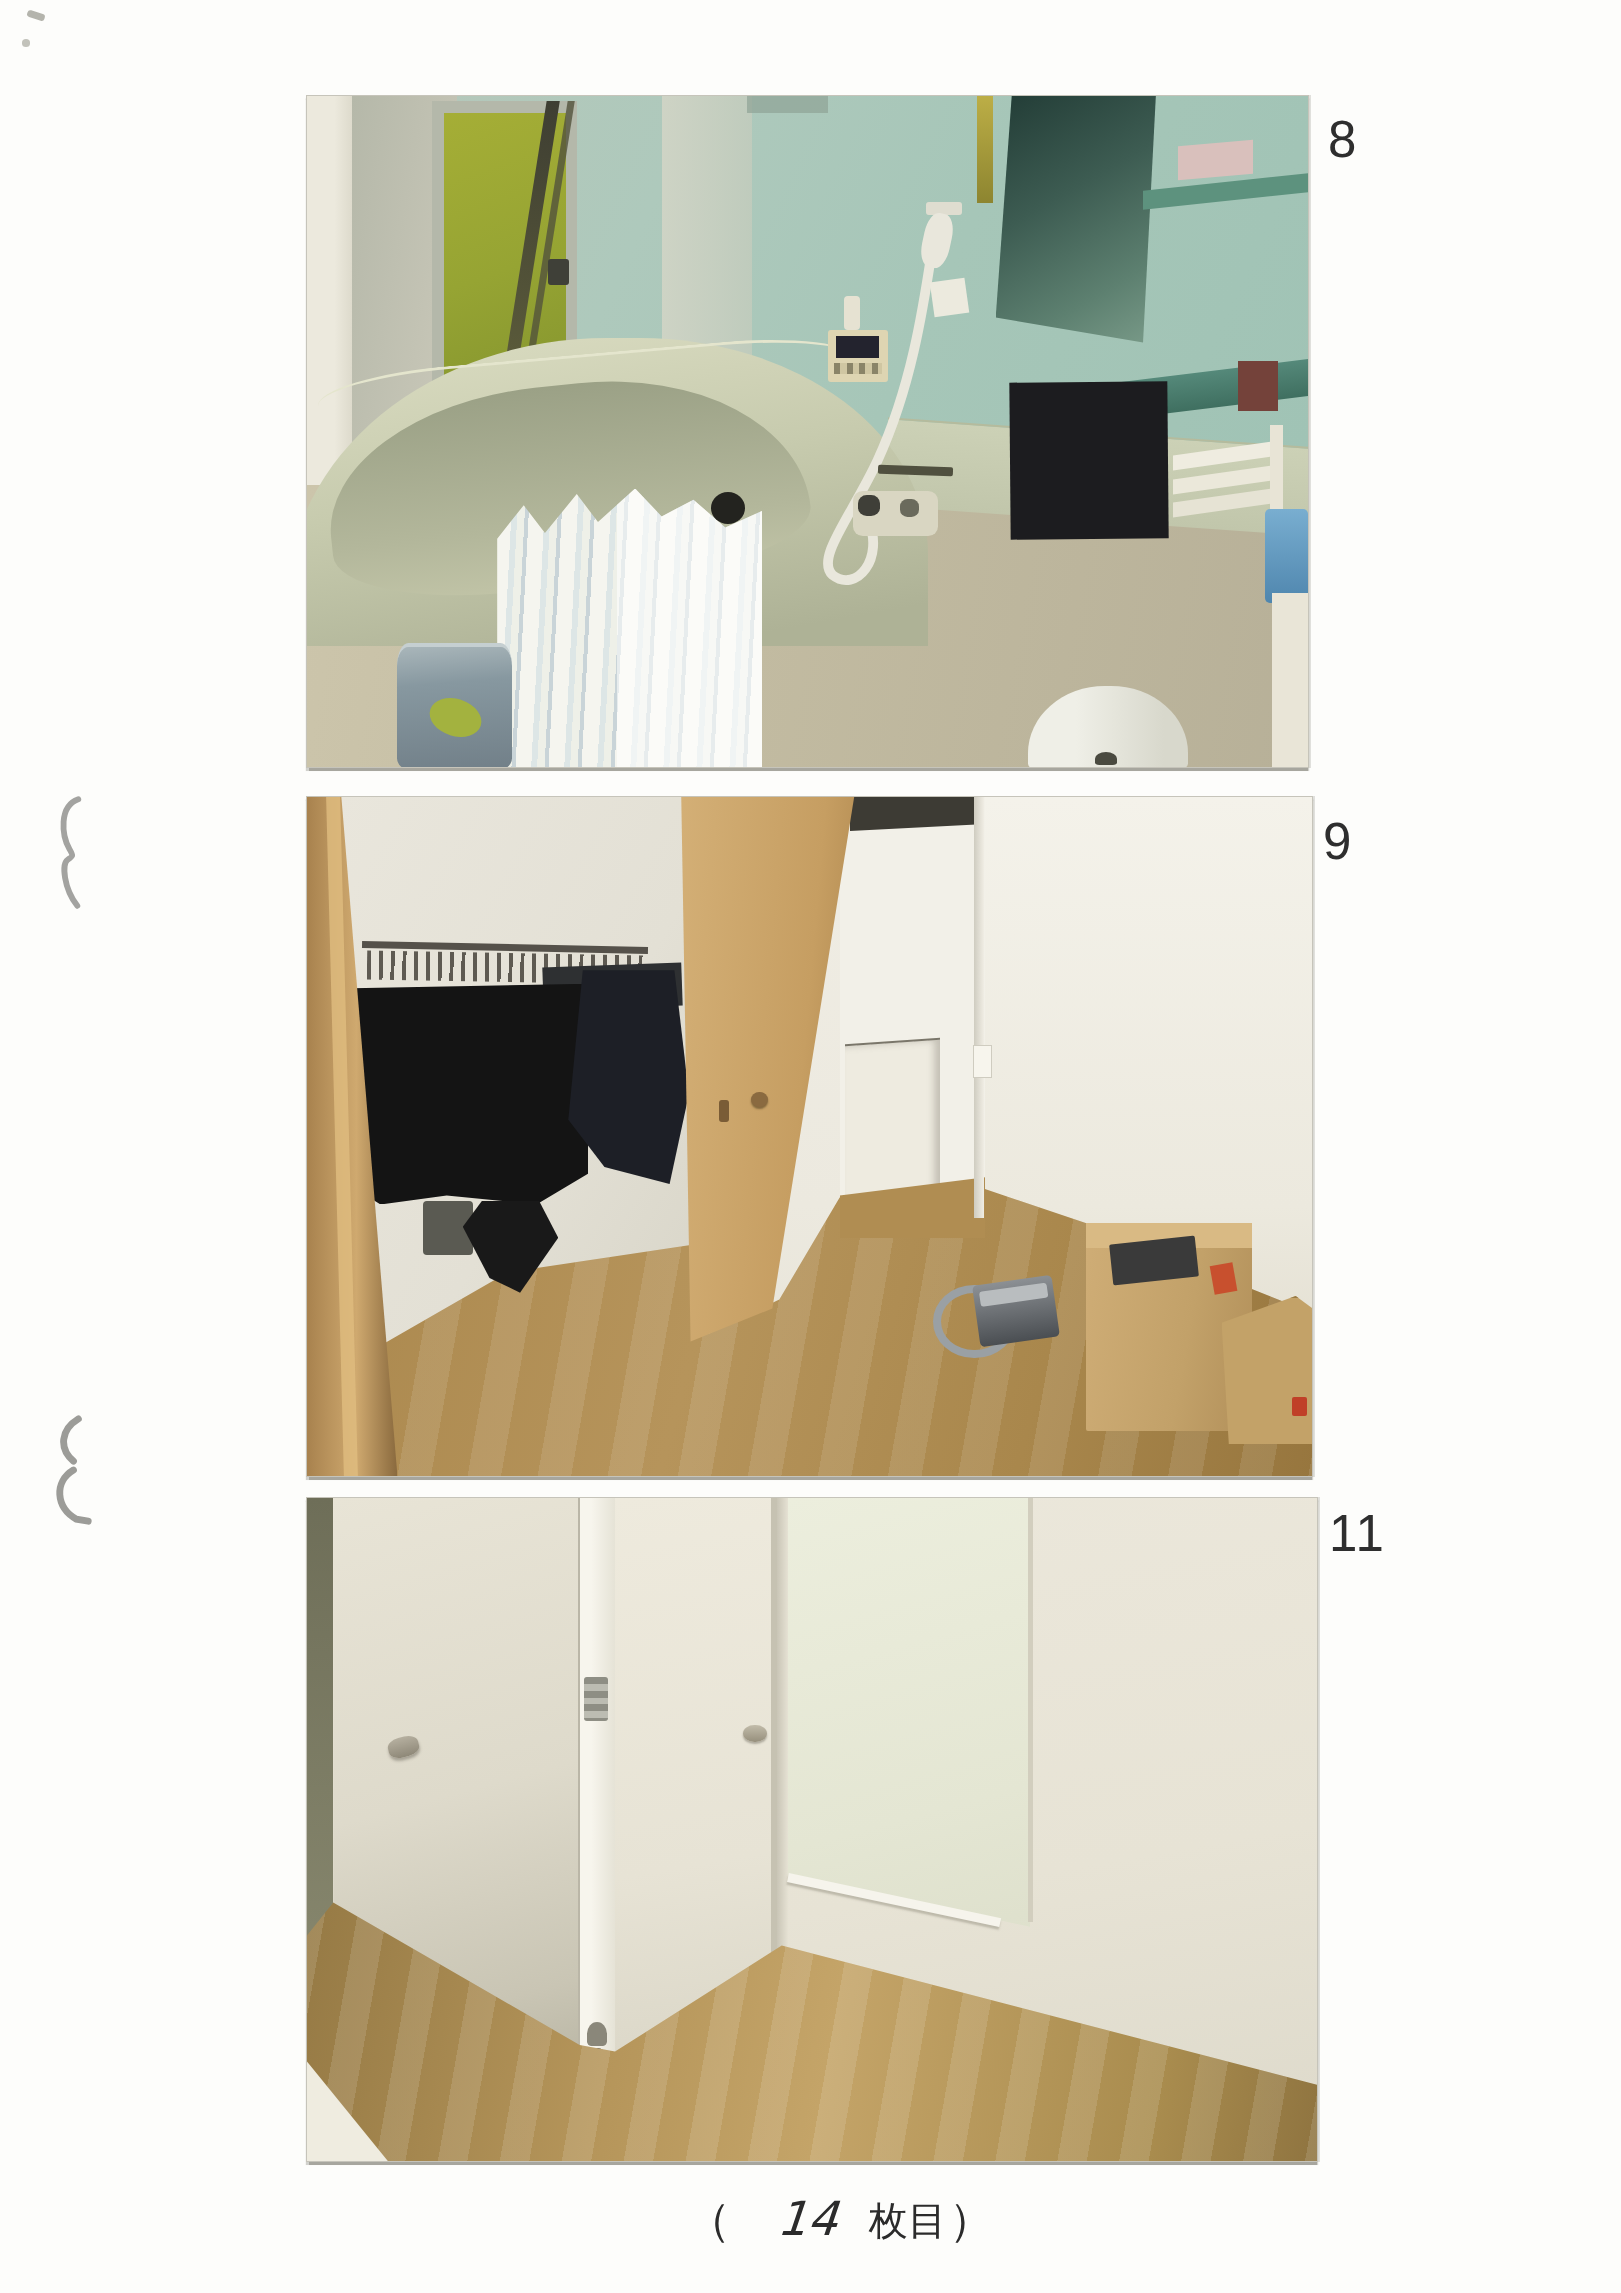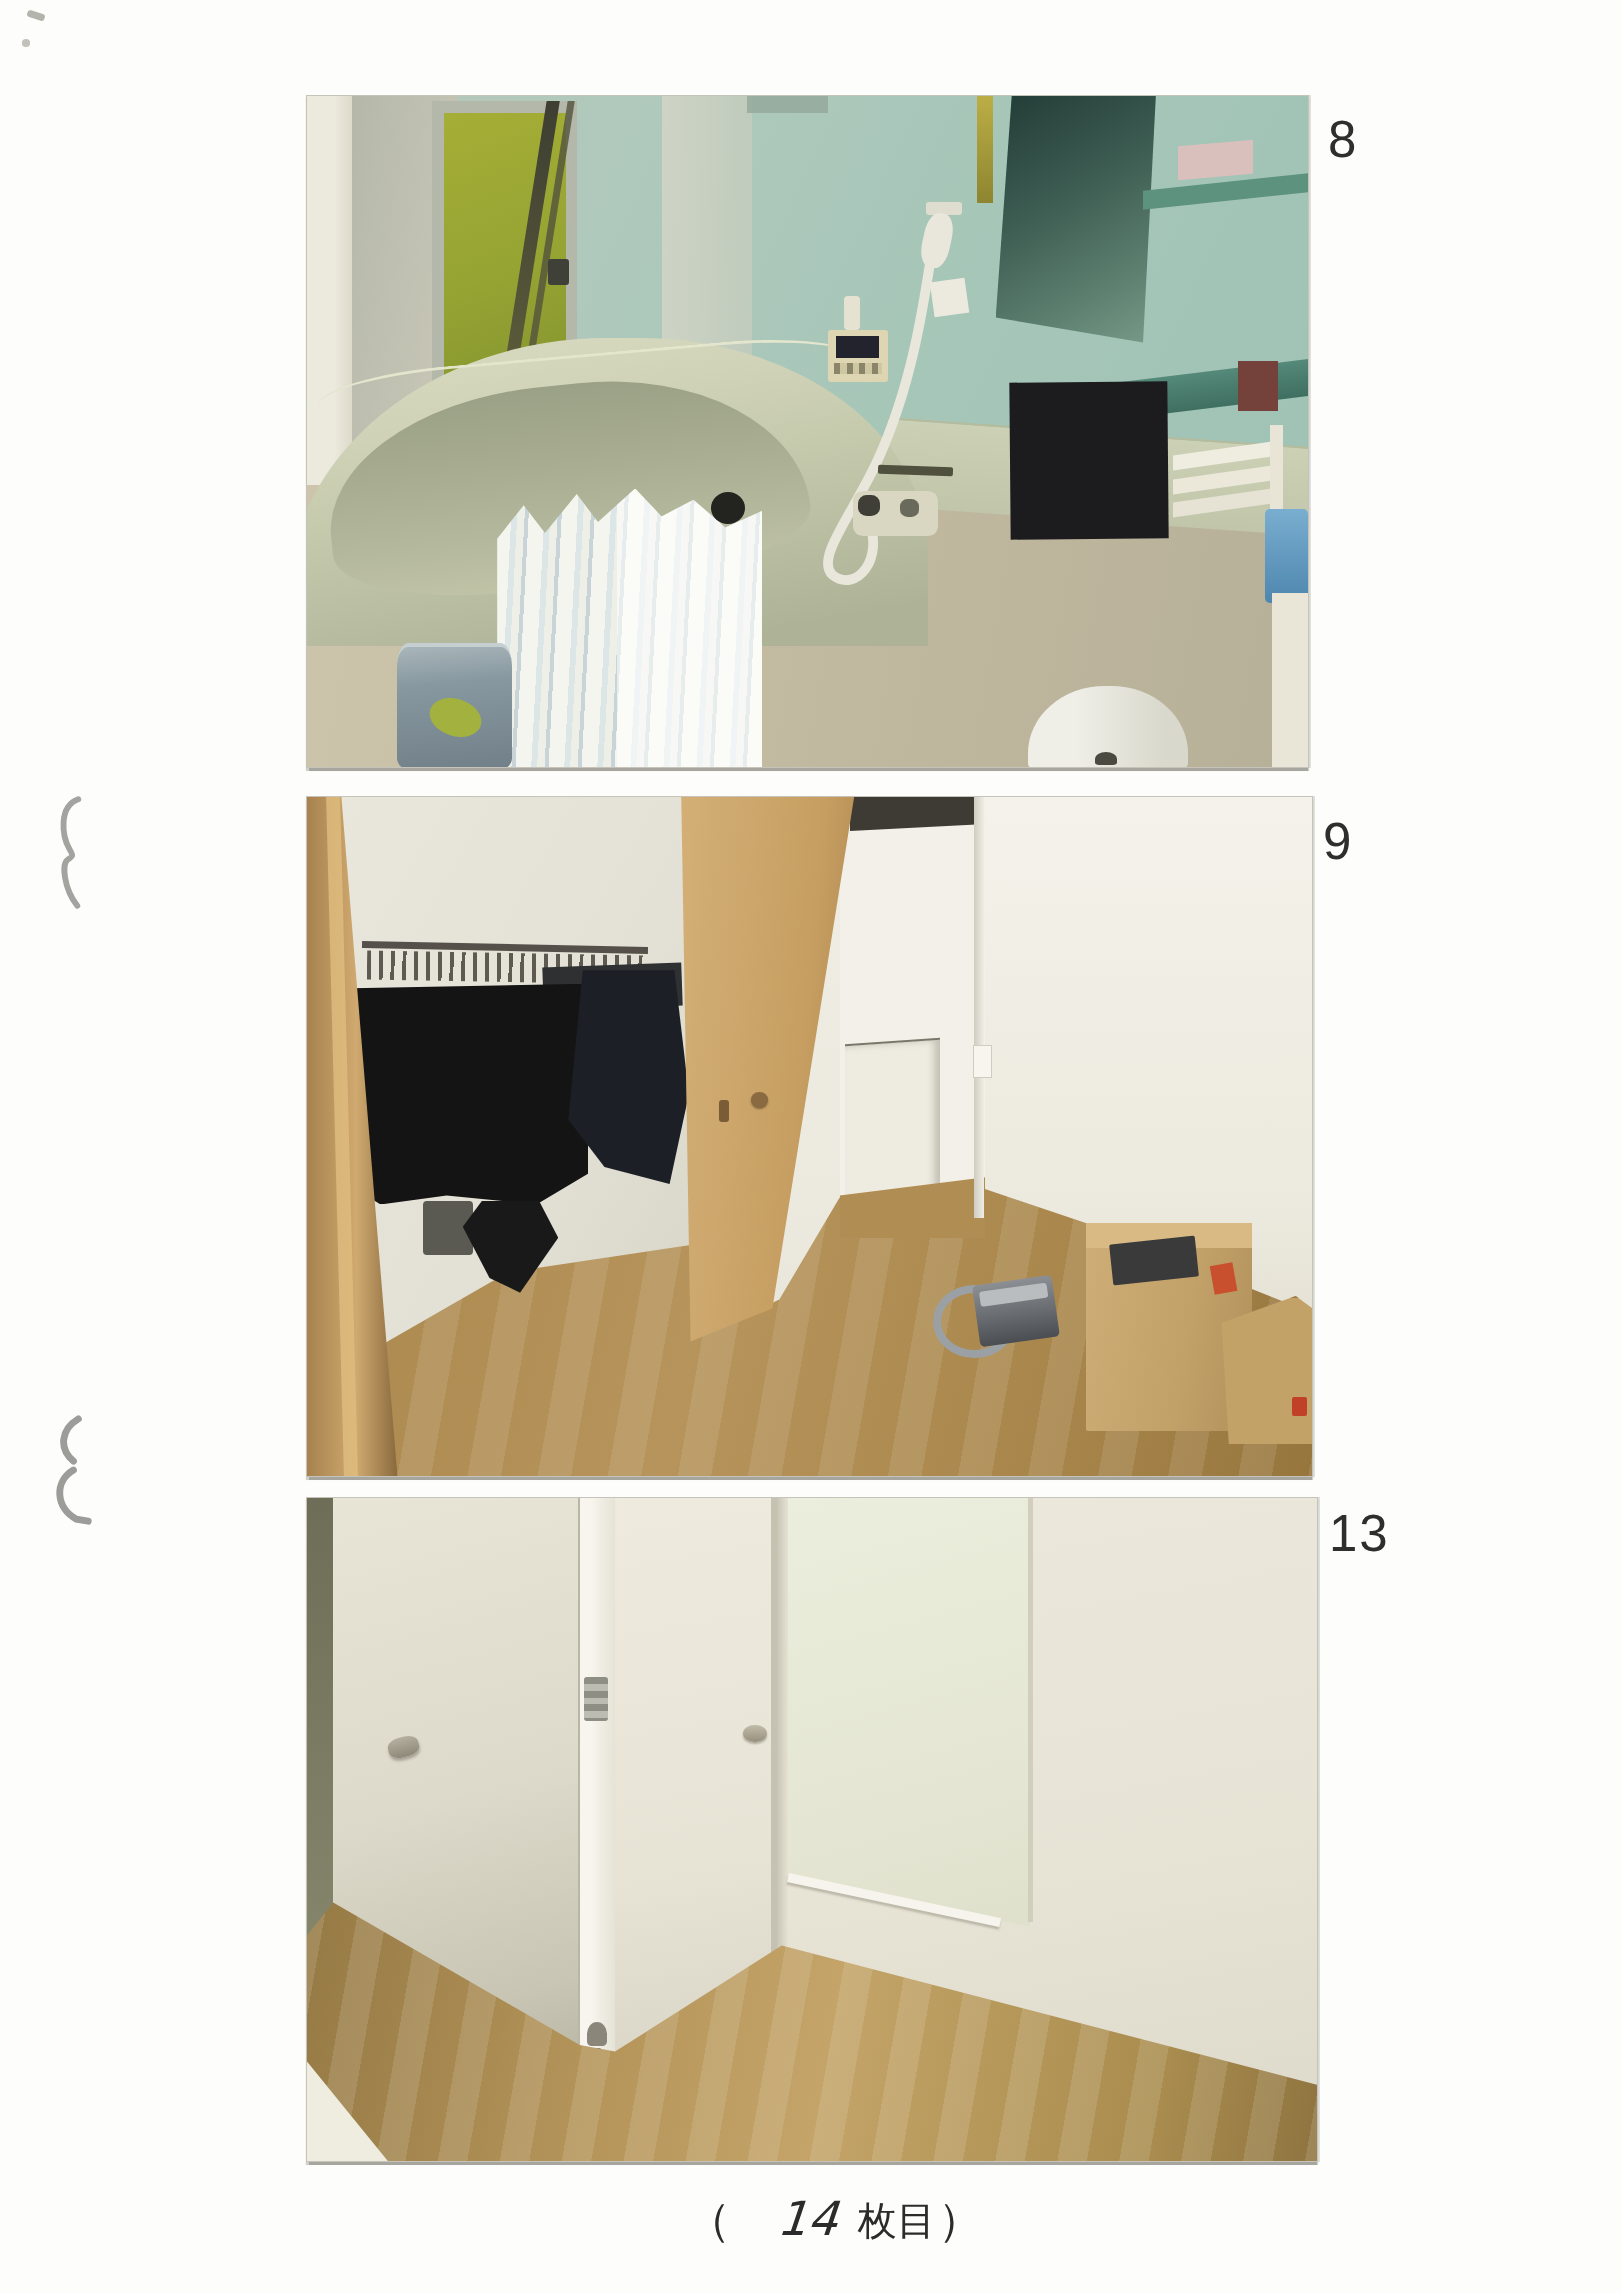--- a/index.html
+++ b/index.html
@@ -16,21 +16,21 @@
   #photo9{left:306px;top:796px;width:1005px;height:679px;
           background:linear-gradient(180deg,#f0ede4 0%,#ece9df 60%,#e6e2d6 100%);}
   
   #photo10{left:306px;top:1497px;width:1010px;height:663px;
            background:linear-gradient(170deg,#ece8dc 0%,#e7e3d5 60%,#ddd9ca 100%);}
   .caption{position:absolute;left:686px;top:2194px;width:333px;height:63px;
            display:flex;align-items:flex-start;color:#2b2b2b;}
   .caption .paren-open{font-size:45px;line-height:51px;}
   .caption .hand-number{font-size:47px;line-height:49px;margin-left:51px;
            font-family:"DejaVu Sans",sans-serif;font-style:italic;transform:skewX(-8deg);}
-  .caption .kanji{font-size:39px;line-height:53px;margin-left:16px;}
+  .caption .kanji{font-size:39px;line-height:53px;margin-left:27px;}
   .caption .paren-close{font-size:45px;line-height:51px;margin-left:2px;}
 </style>
 </head>
 <body>
 
 <div class="page">
 
   <div class="abs" style="left:27.4px;top:11.8px;width:17.6px;height:6.9px;background:#b4b4ac;transform:rotate(18deg);border-radius:2.9px;"></div>
   <div class="abs" style="left:21.6px;top:39px;width:8.8px;height:7.8px;background:#c2c2ba;border-radius:50%;"></div>
 
@@ -206,21 +206,21 @@
     <div class="abs" style="left:47.6%;top:56.6%;width:21.5%;height:1.3%;background:#f6f4ec;box-shadow:0 2.9px 2px rgba(150,146,130,.5);transform:rotate(12deg);transform-origin:left center;"></div>
 
     <div class="abs" style="left:0;top:0;width:100%;height:100%;
          clip-path:polygon(0 100%,0 66%,2.6% 61%,27% 82.5%,30.5% 83.5%,47% 67.5%,100% 88.5%,100% 100%);
          background:linear-gradient(100deg,#8f7440 0%,#b5955a 35%,#c4a468 55%,#a98c4e 85%,#8f7440 100%);">
       <div class="abs" style="left:0;top:0;width:100%;height:100%;background:repeating-linear-gradient(100deg,rgba(255,255,255,.12) 0 29px,rgba(0,0,0,0) 29px 61px);"></div>
     </div>
 
     <div class="abs" style="left:0;top:0;width:100%;height:100%;clip-path:polygon(0 85%,8% 100%,0 100%);background:#efece0;"></div>
   </div>
-  <div class="num-label" style="left:1329px;top:1504px;">13</div>
+  <div class="num-label" style="left:1329px;top:1504px;">11</div>
 
   <svg class="abs" style="left:47px;top:794px;" width="43" height="120" viewBox="0 0 44 122">
     <path d="M32 5 C 12 12, 15 42, 23 56 C 27 63, 27 63, 21 67 C 15 71, 17 96, 31 114" stroke="#a3a3a0" fill="none" stroke-width="6" stroke-linecap="round"></path>
   </svg>
   <svg class="abs" style="left:41px;top:1415px;" width="59" height="116" viewBox="0 0 60 118">
     <path d="M38 4 C 20 15, 18 34, 33 47" stroke="#9c9c98" fill="none" stroke-width="7" stroke-linecap="round"></path>
     <path d="M33 56 C 13 68, 15 94, 36 106 L 48 108" stroke="#9c9c98" fill="none" stroke-width="7" stroke-linecap="round"></path>
   </svg>
 
   <div class="caption">

